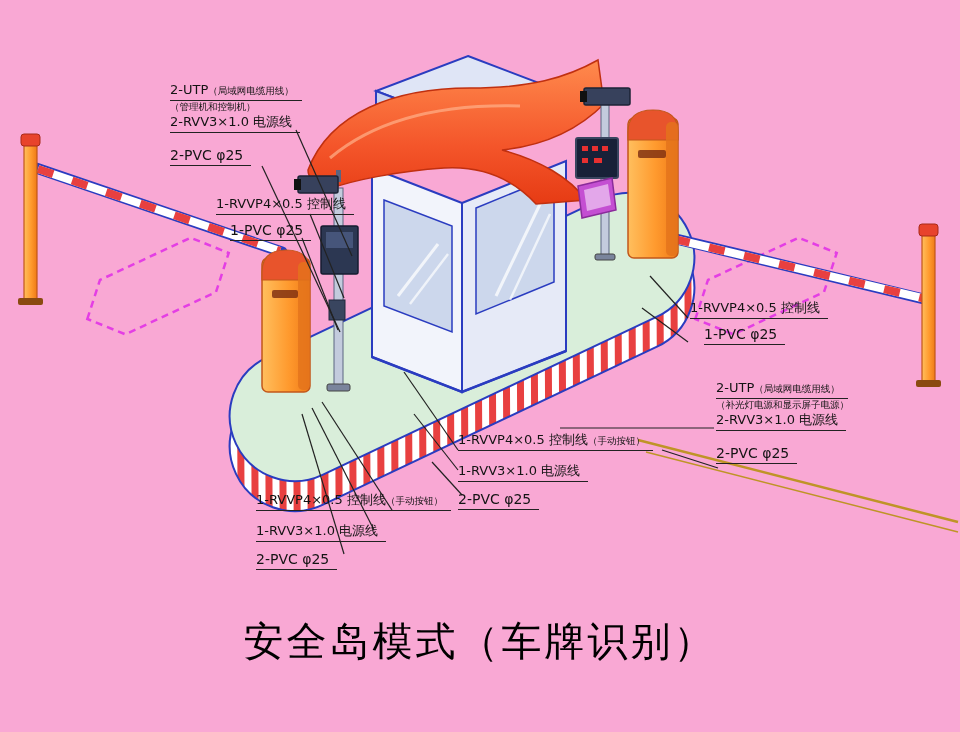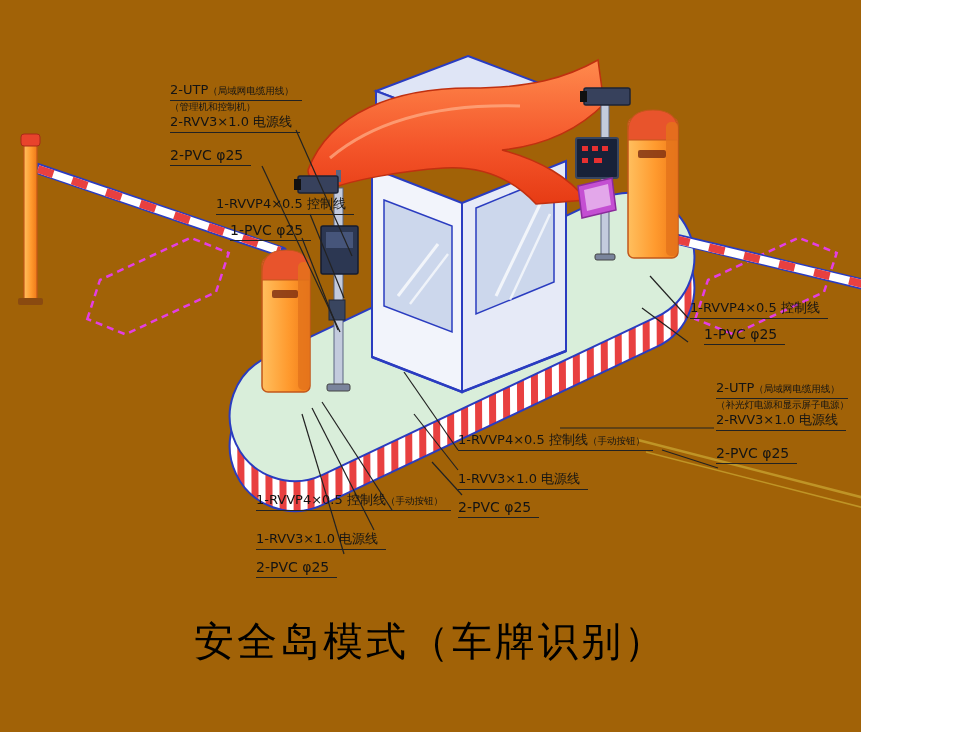--- a/index.html
+++ b/index.html
@@ -1,30 +1,30 @@
 <!DOCTYPE html>
 <html><head>
 <meta charset="utf-8">
 <style>
   html,body { margin:0; padding:0; background:#ffffff; }
   #stage {
-    position:relative; width:861px; height:732px; background:#a16207;
+    position:relative; width:960px; height:732px; background:#f9a8d4;
     overflow:hidden; font-family:"DejaVu Sans", sans-serif;
   }
   #drawing { position:absolute; left:0; top:0; z-index:1; }
   .callout { position:absolute; z-index:2; color:#141414; }
   .cl {
     display:table; white-space:nowrap; font-size:13px; line-height:1.3;
     border-bottom:1.6px solid #222; padding:0 8px 1px 0;
   }
   .cl.noline { border-bottom:none; }
   .note  { font-size:9.5px; }
   .phi   { font-size:14px; }
   .gap   { margin-top:13px; }
-  .mt4   { margin-top:20px; }
+  .mt4   { margin-top:12px; }
   .mt6   { margin-top:6px;margin-left:14px; }
   .mt8   { margin-top:8px; }
   .title {
     position:absolute; z-index:2; top:614px; left:0; width:100%;
     text-align:center; font-size:40px; font-weight:400; letter-spacing:3px;
     color:#000;
   }
 </style>
 </head>
 <body>

